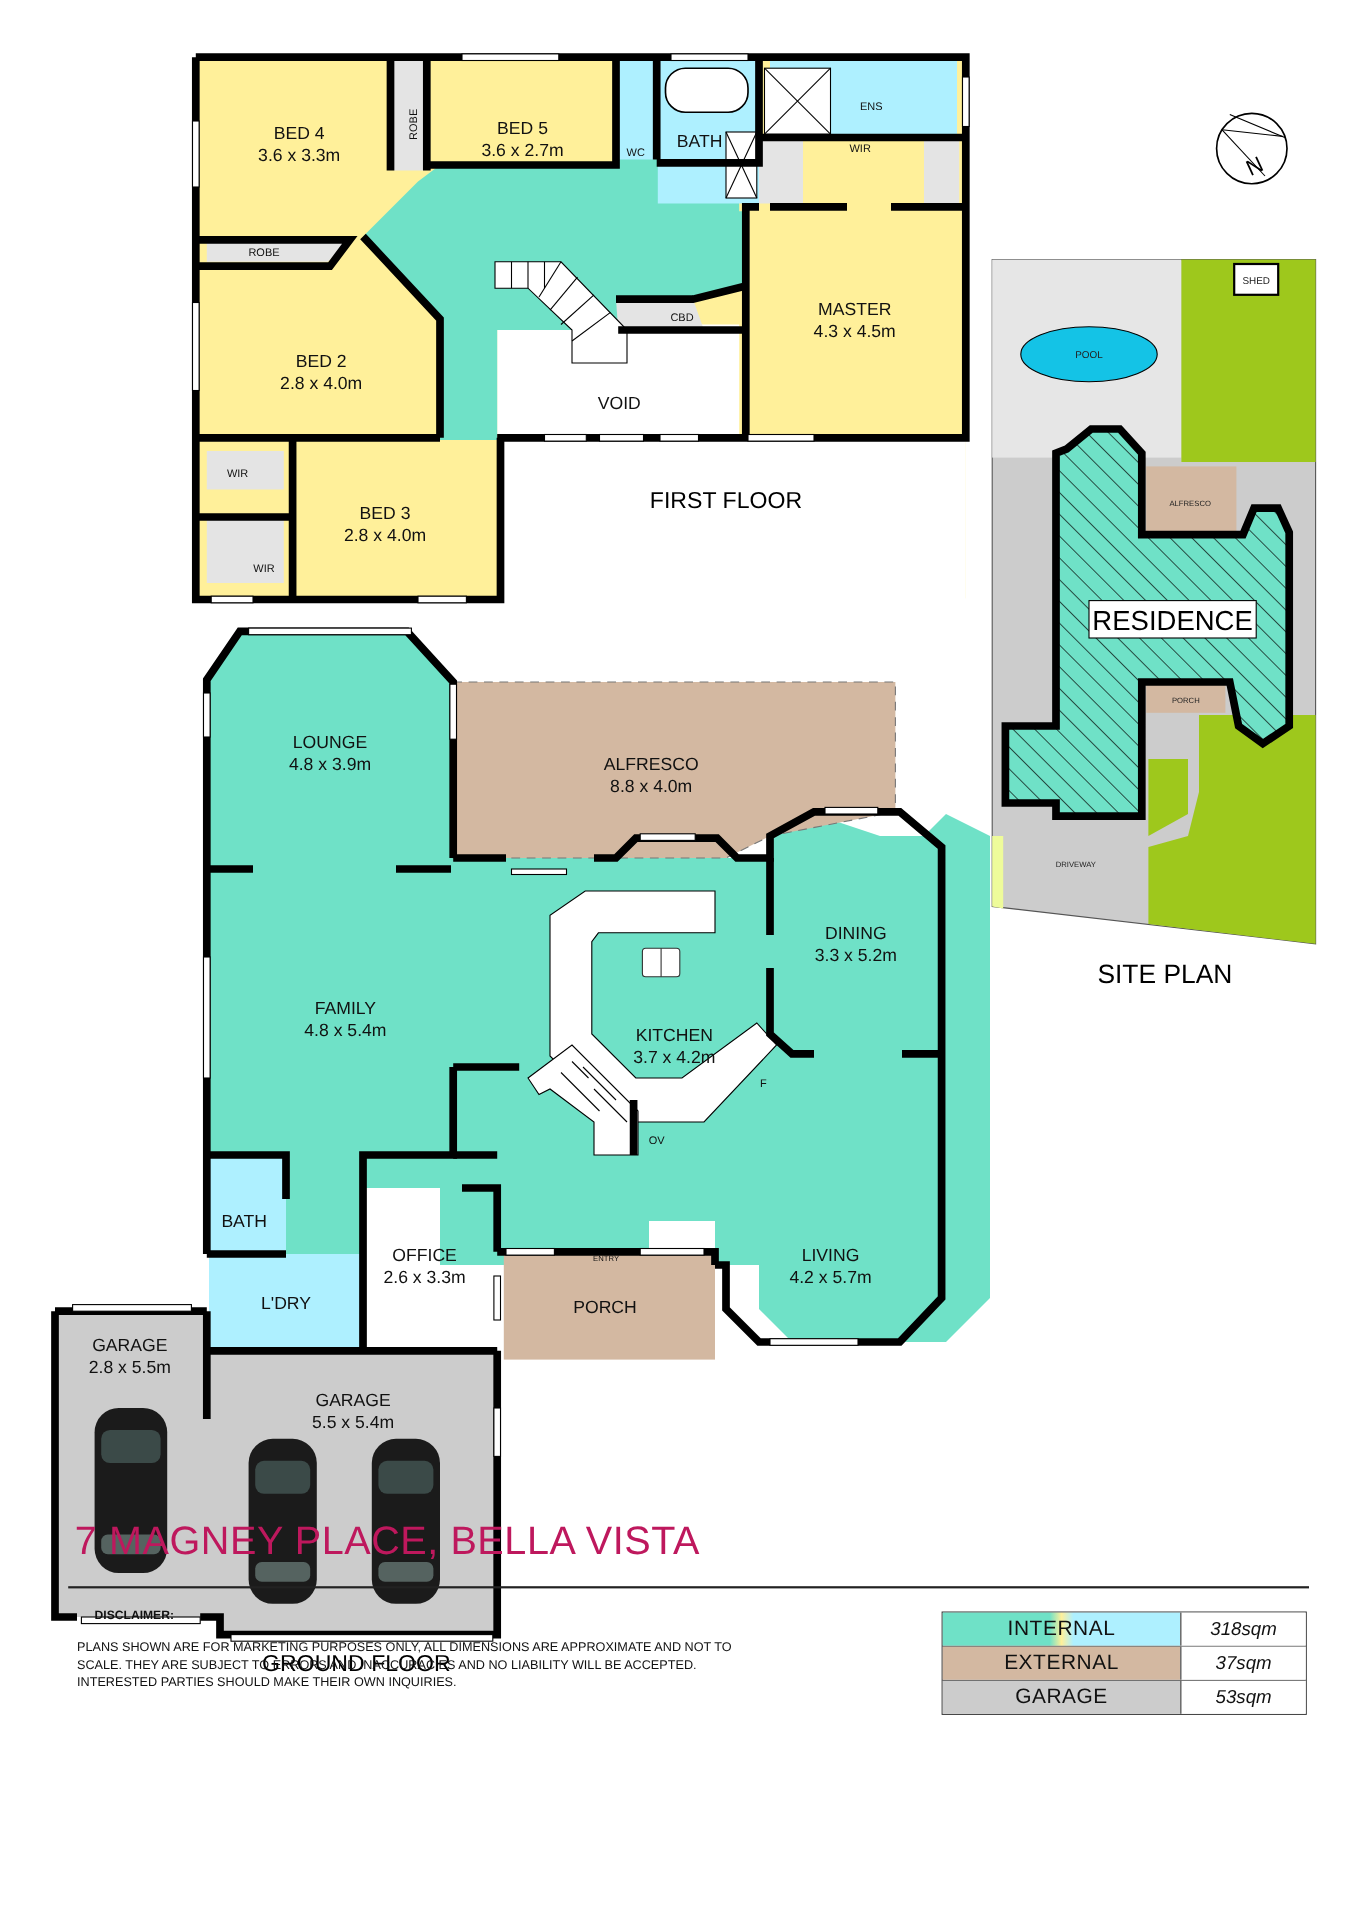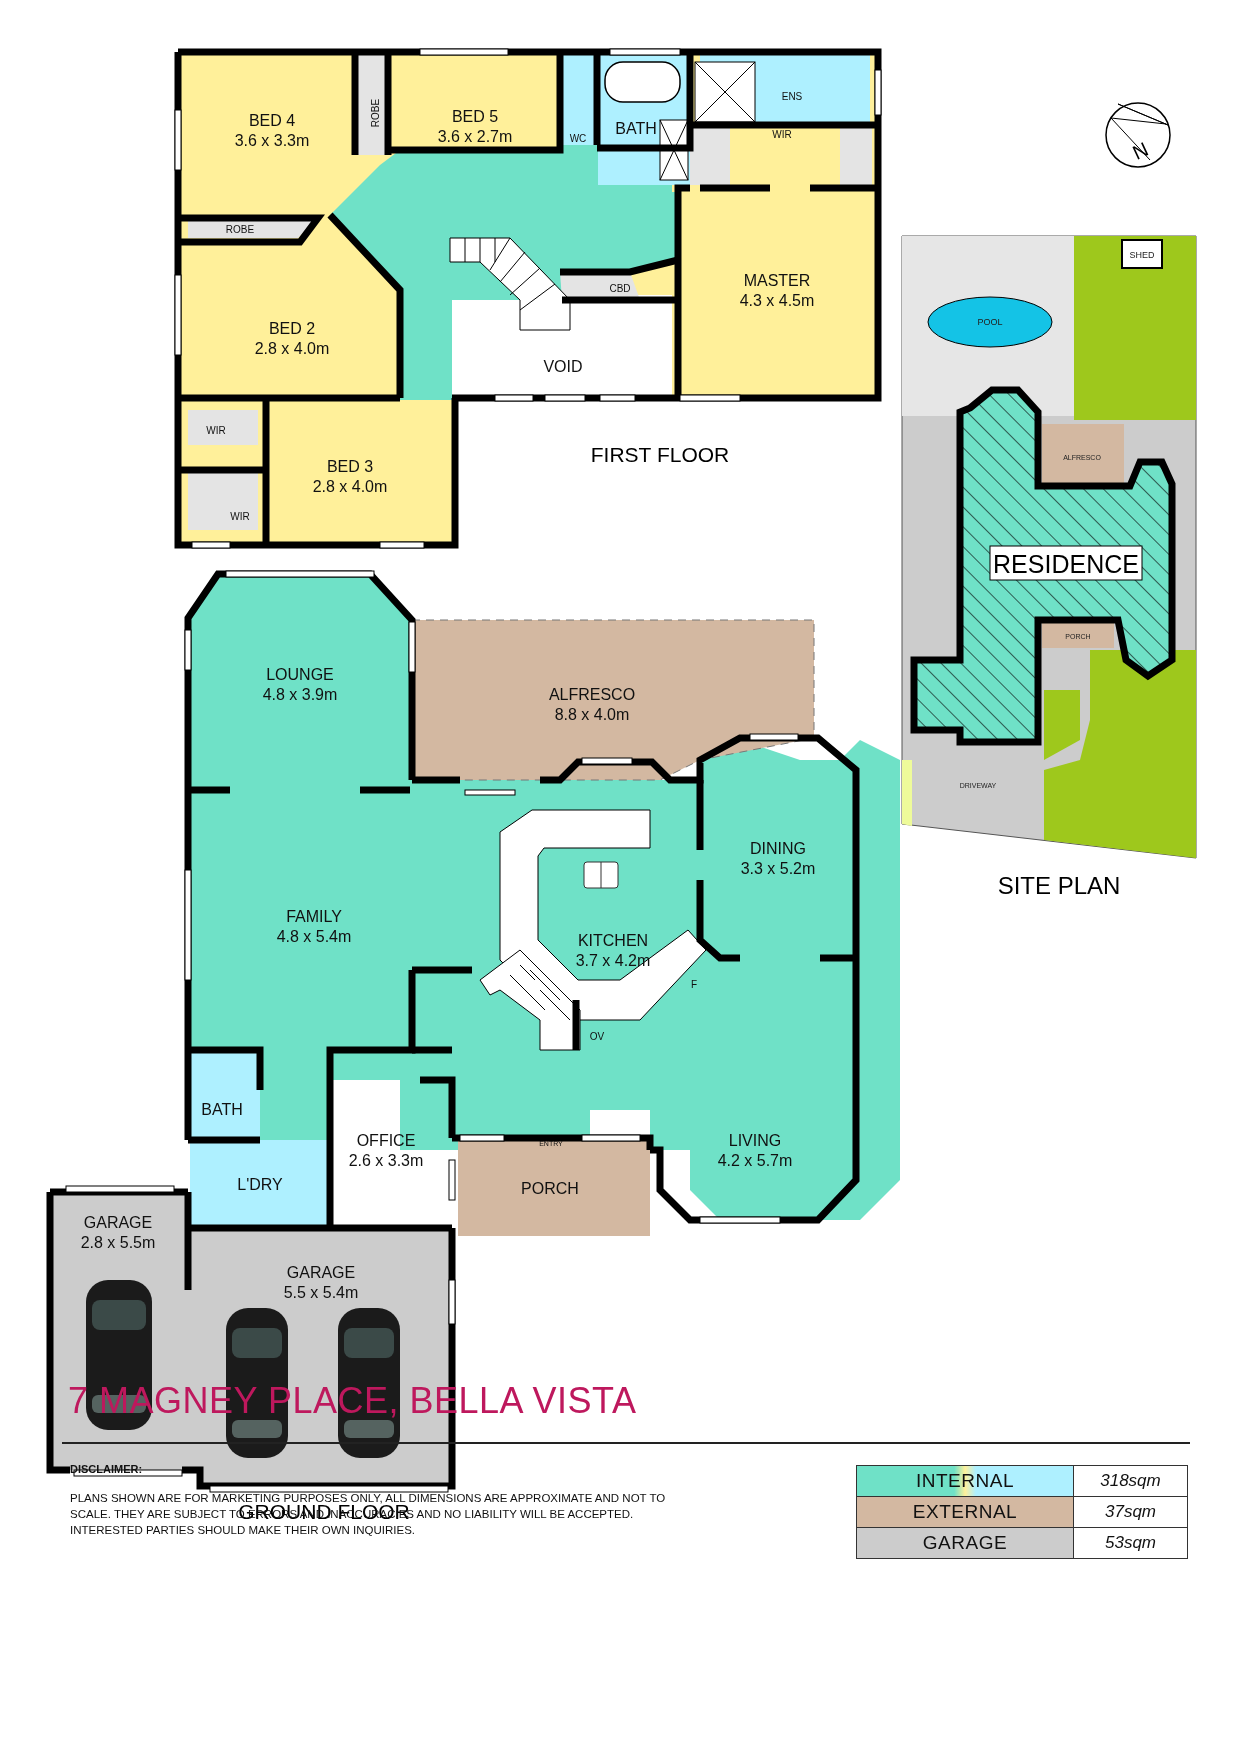--- a/index.html
+++ b/index.html
@@ -1,21 +1,21 @@
 <!DOCTYPE html>
 <html><head>
 <meta charset="utf-8">
 <style>
   html, body { margin:0; padding:0; background:#ffffff; }
   body { width:1240px; height:1754px; position:relative; overflow:hidden; font-family:"Liberation Sans", sans-serif; color:#111; }
   svg text { font-family:"Liberation Sans", sans-serif; }
   #plan { position:absolute; left:0; top:0; }
   .title { position:absolute; left:68px; top:1380px; font-size:36px; letter-spacing:0.5px; color:#be185d; }
   .title-rule { position:absolute; left:62px; top:1442px; width:1128px; height:2px; background:#222; }
-  .disc-head { position:absolute; left:70px; top:1463px; font-size:11px; font-weight:bold; }
+  .disc-head { position:absolute; left:86px; top:1463px; font-size:11px; font-weight:bold; }
   .disc-body { position:absolute; left:70px; top:1490px; width:600px; font-size:11.5px; line-height:16px; text-transform:uppercase; }
   .legend { position:absolute; left:856px; top:1465px; width:330px; border:1px solid #333; }
   .legend-row { display:flex; height:30px; border-bottom:1px solid #333; }
   .legend-row:last-child { border-bottom:none; }
   .legend-swatch { width:216px; display:flex; align-items:center; justify-content:center; font-size:19px; letter-spacing:0.5px; }
   .legend-value { flex:1; display:flex; align-items:center; justify-content:center; font-size:17px; border-left:1px solid #333; background:#fff;font-style:italic; }
 </style>
 </head>
 <body>
 

